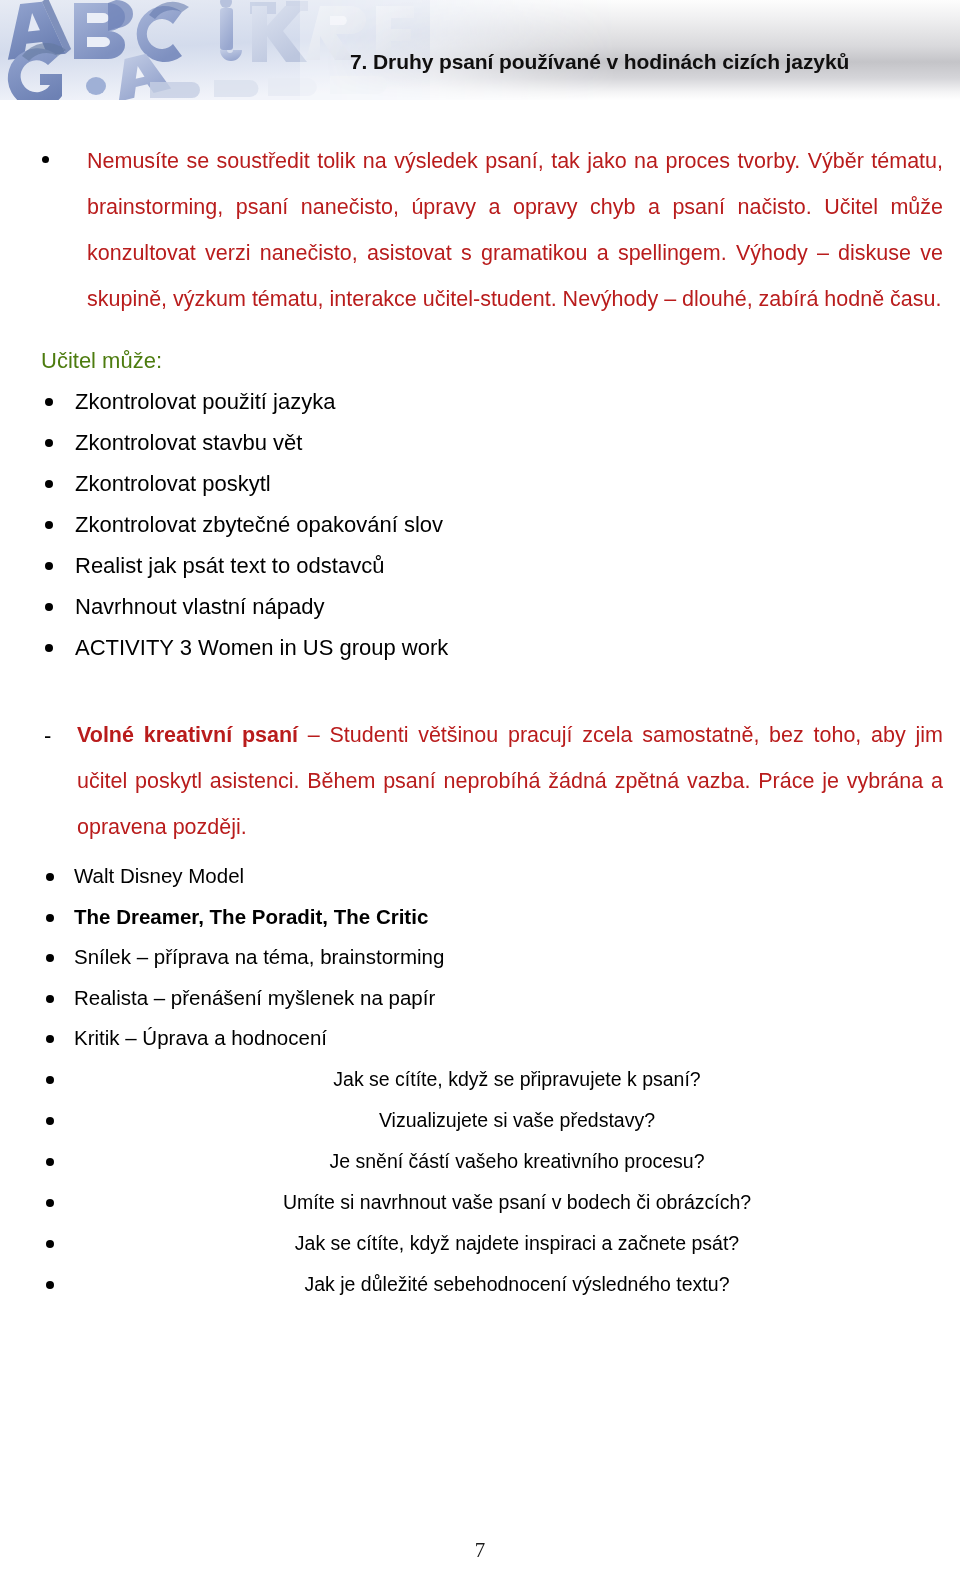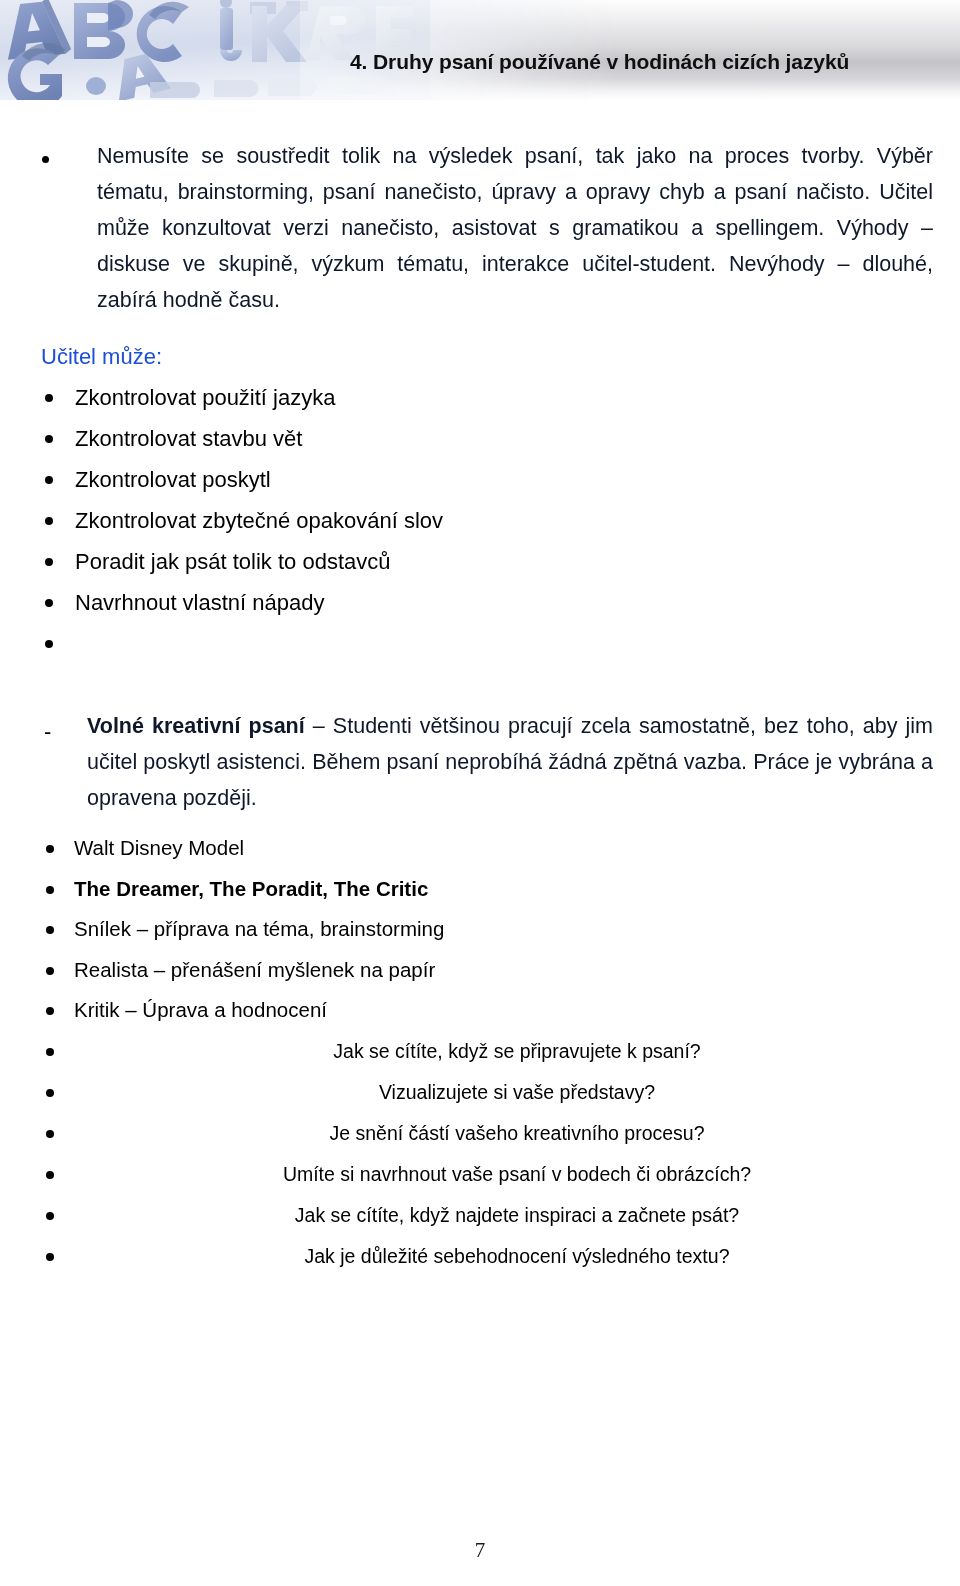--- a/index.html
+++ b/index.html
@@ -86,26 +86,26 @@
   }
   .para-dash {
     position: absolute;
     left: 44px;
     font-size: 22px;
     line-height: 1;
     color: #000;
   }
 
   .para-text {
-    margin: 12px;
+    margin: 2px;
     padding: 0;
     text-align: justify;
     font-size: 21.5px;
-    line-height: 36px;
-    color: #0f172a;
+    line-height: 46px;
+    color: #b91c1c;
   }
 
   
   .blist {
     list-style: none;
     margin: 0;
     padding: 0;
   }
   .blist li {
     position: relative;
@@ -125,21 +125,21 @@
     height: 41px;
     line-height: 41px;
     padding-left: 75px;
   }
   .list-teacher li .dot { left: 45px; top: 17px; }
 
   .lead-line {
     font-size: 22px;
     line-height: 41px;
     padding-left: 41px;
-    color: #1d4ed8;
+    color: #4d7c0f;
   }
 
   
   .list-disney li {
     font-size: 20.5px;
     height: 40.5px;
     line-height: 40.5px;
     padding-left: 74px;
   }
   .list-disney li .dot { left: 46px; top: 17px; }
@@ -265,21 +265,21 @@
         <path d="M214 80 h36 a8 8 0 0 1 0 17 h-36 z" fill="#dbe1ee"></path>
         <path d="M268 78 h40 a9 9 0 0 1 0 18 h-40 z" fill="#e7ebf4"></path>
         <path d="M330 76 h48 a9 9 0 0 1 0 18 h-48 z" fill="#eef1f7"></path>
       </g>
 
       <rect x="300" y="0" width="320" height="100" fill="#ffffff" opacity="0.28"></rect>
       <rect x="430" y="0" width="190" height="100" fill="#ffffff" opacity="0.4"></rect>
     </svg>
   </div>
 
-  <div class="banner-title">4. Druhy psaní používané v hodinách cizích jazyků</div>
+  <div class="banner-title">7. Druhy psaní používané v hodinách cizích jazyků</div>
 </div>
 
 <div class="page-body">
 
   <div class="para-block" style="margin-top:38px; padding-left:85px; padding-right:15px;">
     <span class="para-bullet" style="top:18px;"></span>
     <p class="para-text">Nemusíte se soustředit tolik na výsledek psaní, tak jako na proces tvorby. Výběr tématu, brainstorming, psaní nanečisto, úpravy a opravy chyb a psaní načisto. Učitel může konzultovat verzi nanečisto, asistovat s gramatikou a spellingem. Výhody – diskuse ve skupině, výzkum tématu, interakce učitel-student. Nevýhody – dlouhé, zabírá hodně času.</p>
   </div>
 
   <div class="lead-line" style="margin-top:18px;">Učitel může:</div>
@@ -296,28 +296,29 @@
     <li>
       <span class="dot"></span>
       <span class="txt">Zkontrolovat poskytl</span>
     </li>
     <li>
       <span class="dot"></span>
       <span class="txt">Zkontrolovat zbytečné opakování slov</span>
     </li>
     <li>
       <span class="dot"></span>
-      <span class="txt">Poradit jak psát tolik to odstavců</span>
+      <span class="txt">Realist jak psát text to odstavců</span>
     </li>
     <li>
       <span class="dot"></span>
       <span class="txt">Navrhnout vlastní nápady</span>
     </li>
     <li>
       <span class="dot"></span>
+      <span class="txt">ACTIVITY 3 Women in US group work</span>
     </li>
   </ul>
 
   <div class="para-block" style="margin-top:44px; padding-left:75px; padding-right:15px;">
     <span class="para-dash" style="top:13px;">-</span>
     <p class="para-text"><span style="font-weight:bold;">Volné kreativní psaní</span><span> – Studenti většinou pracují zcela samostatně, bez toho, aby jim učitel poskytl asistenci. Během psaní neprobíhá žádná zpětná vazba. Práce je vybrána a opravena později.</span></p>
   </div>
 
   <ul class="blist list-disney" style="margin-top:6px;">
     <li>

